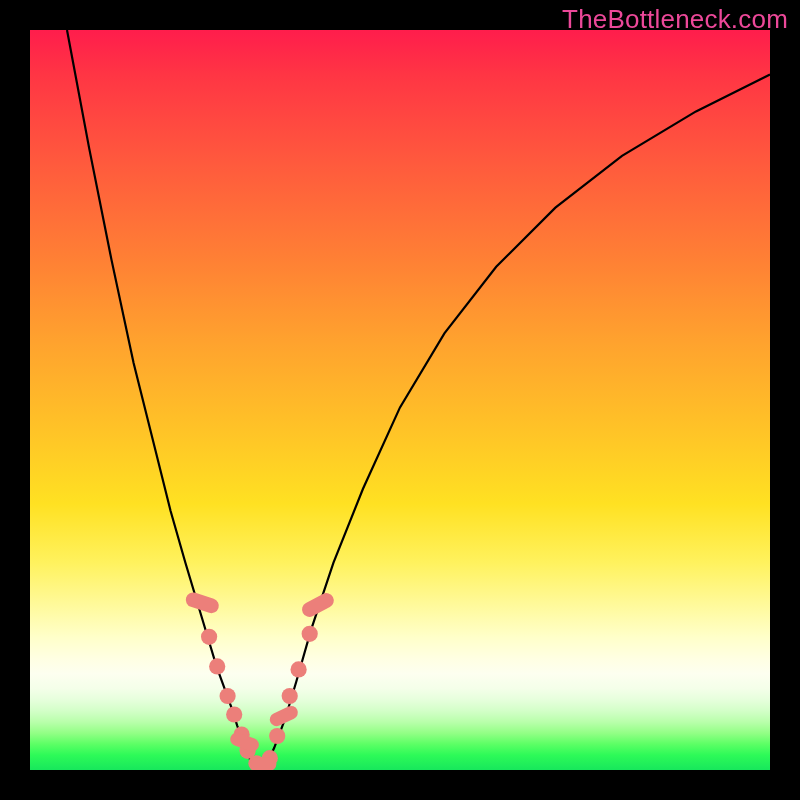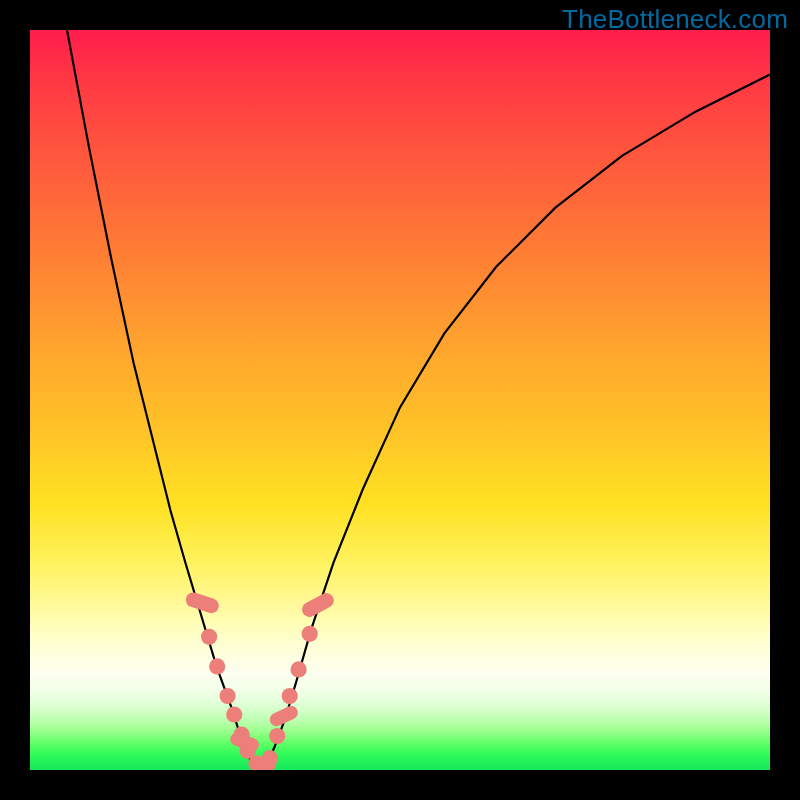--- a/index.html
+++ b/index.html
@@ -48,21 +48,21 @@
       #2dfa58 98%,
       #17e75c 100%
     );
   }
   .watermark {
     position: absolute;
     top: 4px;
     right: 12px;
     font-size: 26px;
     font-weight: 400;
-    color: #0369a1;
+    color: #ec4899;
     letter-spacing: 0.2px;
     user-select: none;
   }
   svg.curves {
     position: absolute;
     left: 0; top: 0;
     width: 740px; height: 740px;
   }
   .curve {
     fill: none;

